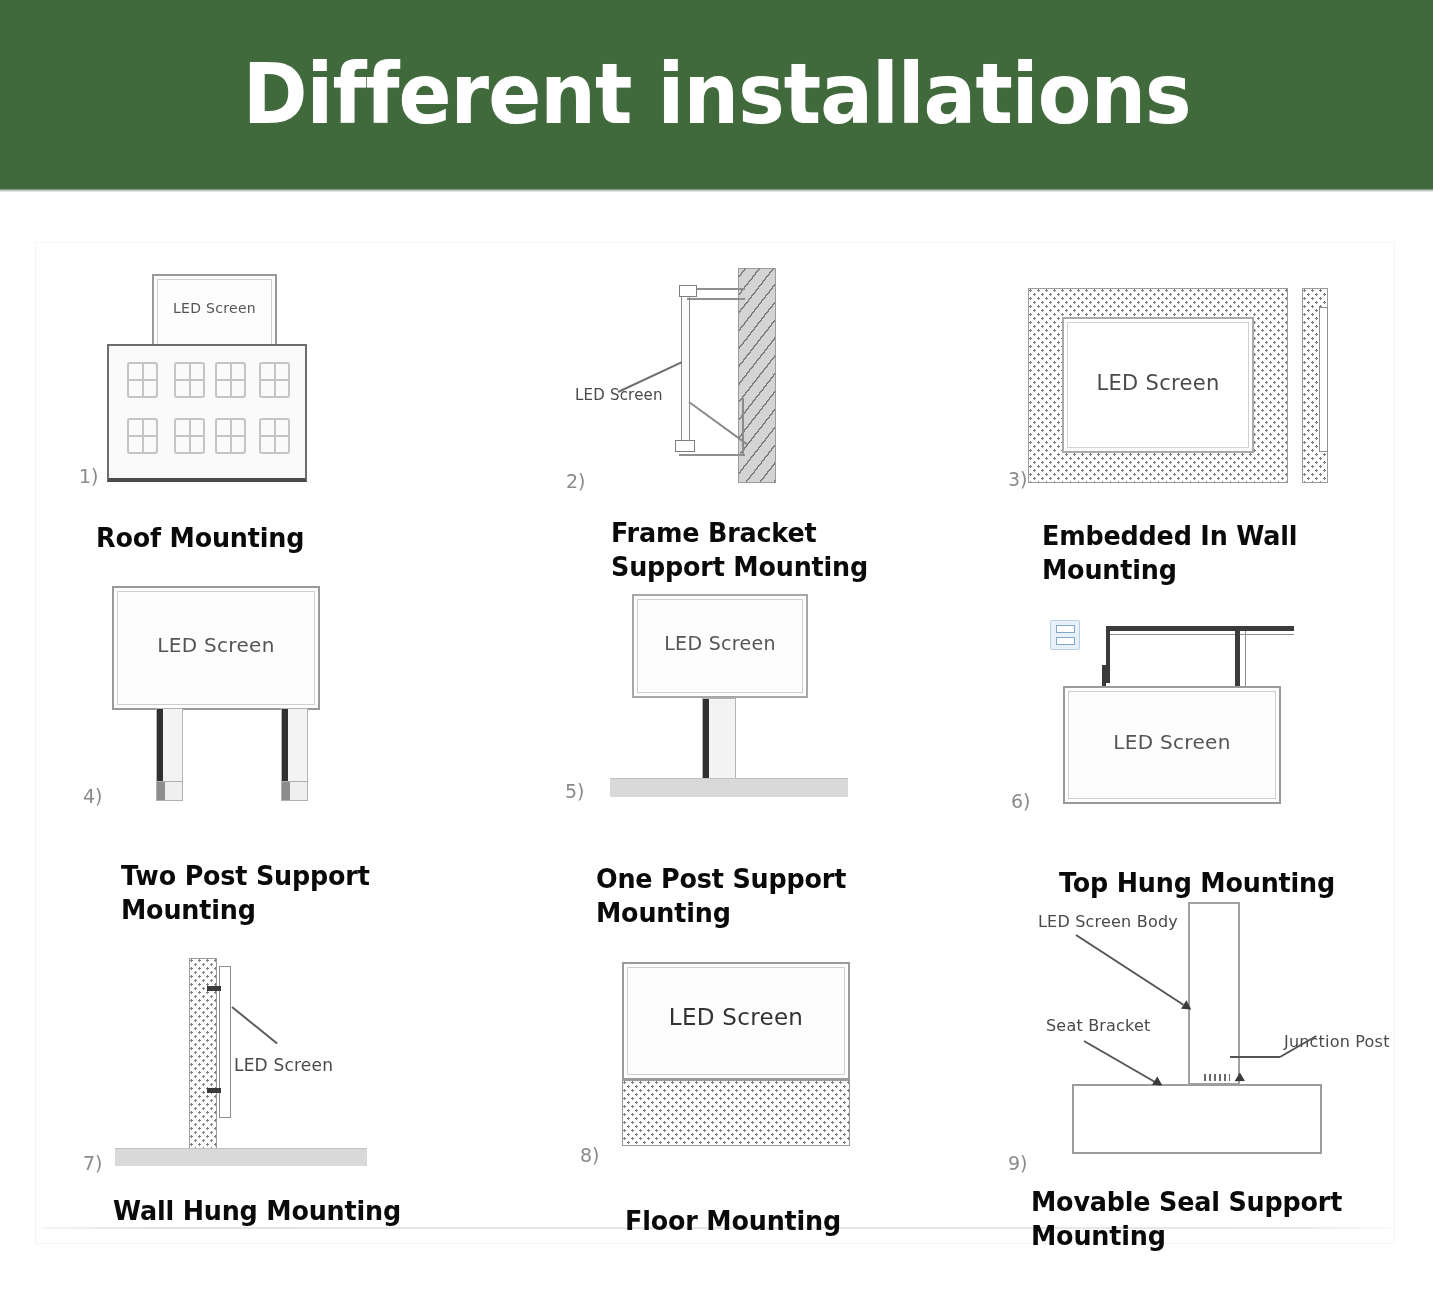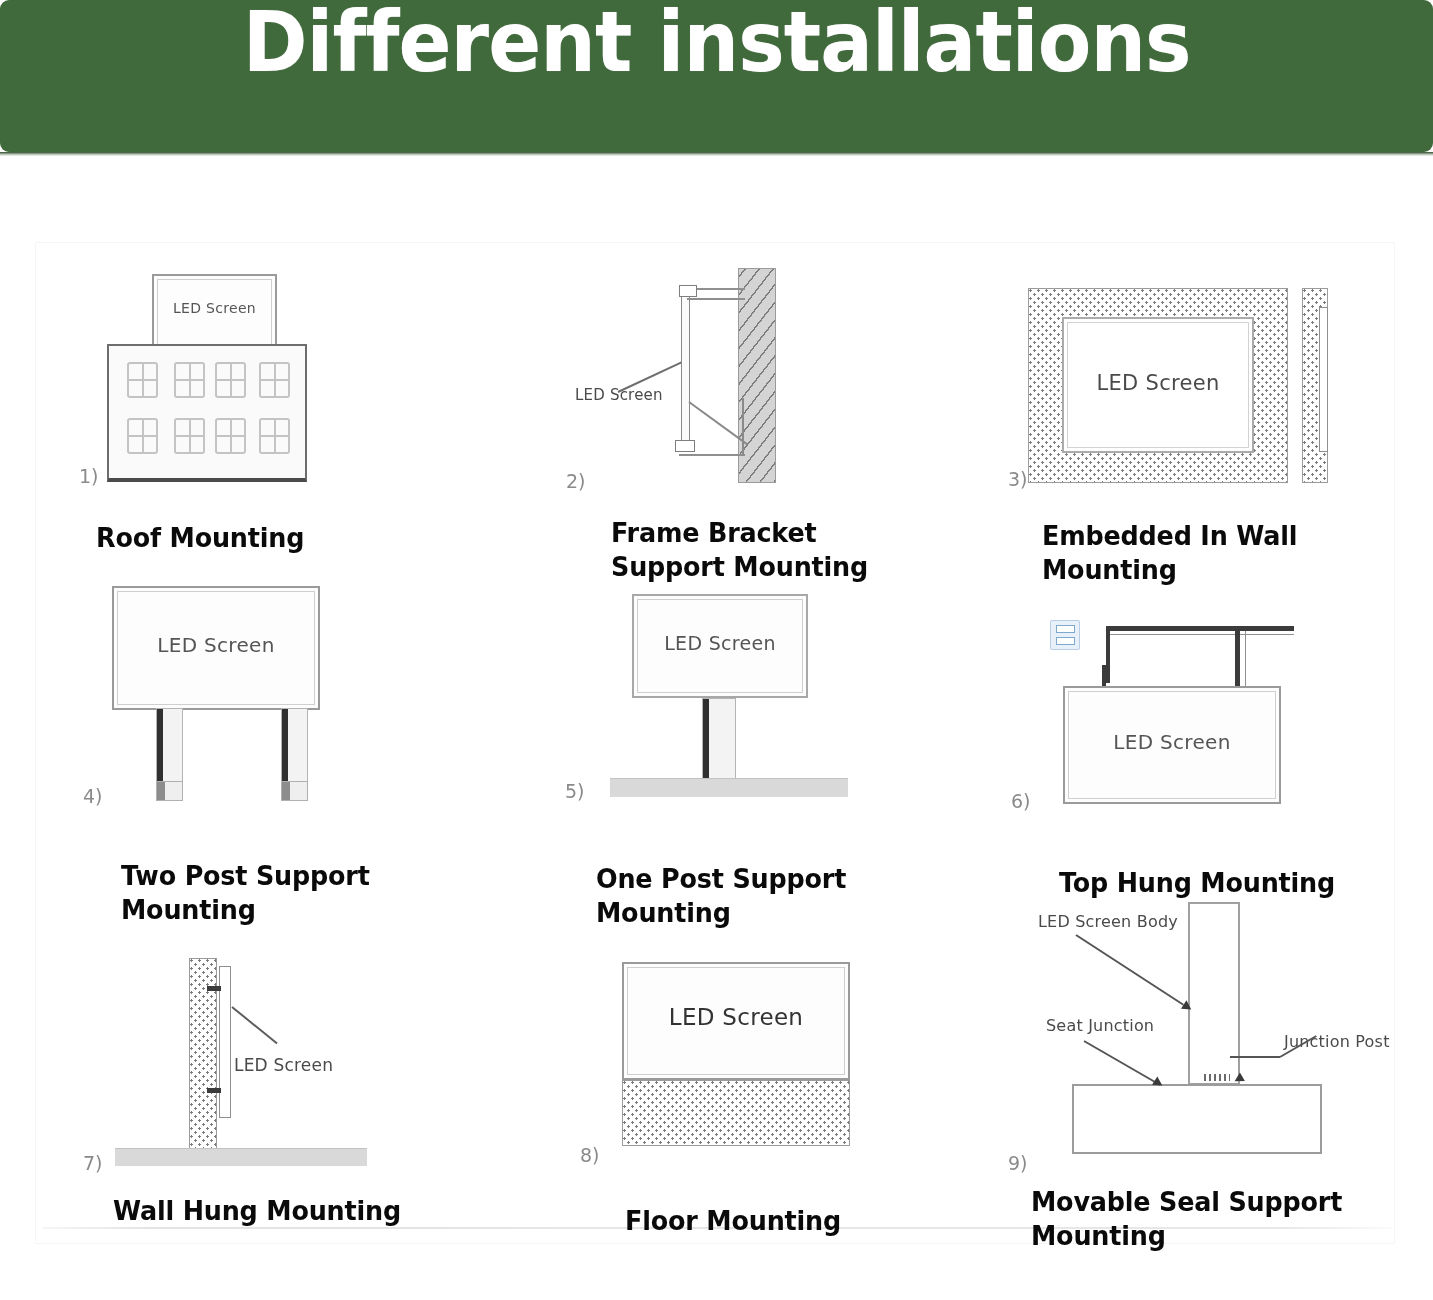--- a/index.html
+++ b/index.html
@@ -6,25 +6,24 @@
   body{
     width:1433px;height:1300px;
     background:#ffffff;
     font-family:"Liberation Sans","DejaVu Sans",sans-serif;
     overflow:hidden;
     position:relative;
   }
 
   
   .header-band{
-    position:absolute;left:0;top:0;width:1433px;height:152px;
+    position:absolute;left:0;top:0;width:1433px;height:188px;
     background:#40693c;
-    display:flex;align-items:flex-start;justify-content:center;
+    display:flex;align-items:center;justify-content:center;
     box-sizing:border-box;
-    border-radius:9px;
   }
   .header-band:after{
     content:"";position:absolute;left:0;bottom:-4px;width:1433px;height:4px;
     background:linear-gradient(to bottom,#2f4f2c,#cfd6cd 70%,#f2f2f2);
   }
   .header-title{
     color:#ffffff;
     font-size:84px;
     font-weight:bold;
     letter-spacing:-1px;
@@ -293,21 +292,21 @@
     <div style="position:absolute;left:180px;top:12px;width:52px;height:183px;background:#ffffff;border:2px solid #a0a0a0;box-sizing:border-box;"></div>
 
     <div style="position:absolute;left:64px;top:194px;width:250px;height:70px;background:#ffffff;border:2px solid #9c9c9c;box-sizing:border-box;"></div>
 
     <div style="position:absolute;left:196px;top:184px;width:26px;height:7px;background:repeating-linear-gradient(to right,#6a6a6a 0 2px,transparent 2px 5px);"></div>
 
     <div class="annot" style="left:30px;top:22px;font-size:16px;color:#4a4a4a;">LED Screen Body</div>
     <div style="position:absolute;left:68px;top:44px;width:128px;height:2px;background:#555;transform:rotate(33deg);transform-origin:left center;"></div>
     <div style="position:absolute;left:175px;top:112px;width:0;height:0;border-left:9px solid #3a3a3a;border-top:5px solid transparent;border-bottom:5px solid transparent;transform:rotate(33deg);"></div>
 
-    <div class="annot" style="left:38px;top:126px;font-size:16px;color:#4a4a4a;">Seat Junction</div>
+    <div class="annot" style="left:38px;top:126px;font-size:16px;color:#4a4a4a;">Seat Bracket</div>
     <div style="position:absolute;left:76px;top:150px;width:88px;height:2px;background:#555;transform:rotate(30deg);transform-origin:left center;"></div>
     <div style="position:absolute;left:146px;top:188px;width:0;height:0;border-left:9px solid #3a3a3a;border-top:5px solid transparent;border-bottom:5px solid transparent;transform:rotate(32deg);"></div>
 
     <div class="annot" style="left:276px;top:142px;font-size:16px;color:#4a4a4a;">Junction Post</div>
     <div style="position:absolute;left:272px;top:166px;width:50px;height:2px;background:#555;transform:rotate(180deg);transform-origin:left center;"></div>
     <div style="position:absolute;left:230px;top:166px;width:42px;height:2px;background:#555;transform:rotate(150deg);transform-origin:right center;"></div>
     <div style="position:absolute;left:226px;top:184px;width:0;height:0;border-right:9px solid #3a3a3a;border-top:5px solid transparent;border-bottom:5px solid transparent;transform:rotate(-30deg);"></div>
 
     <div class="idx" style="left:0px;top:262px;">9)</div>
   </div>

